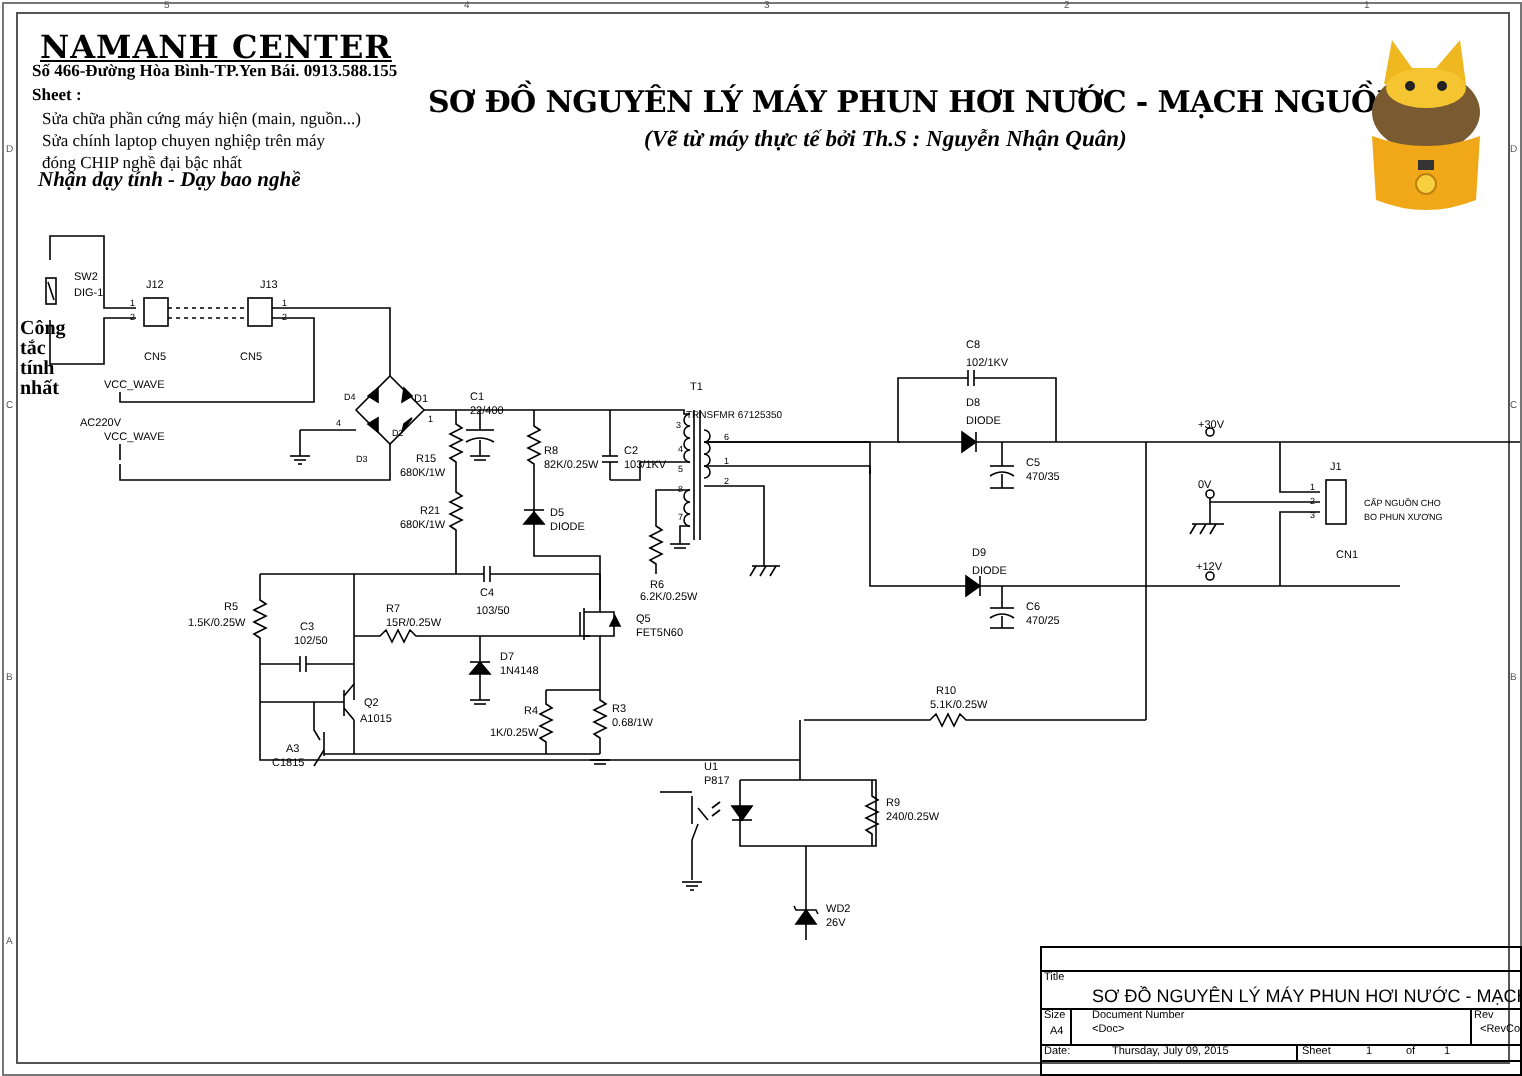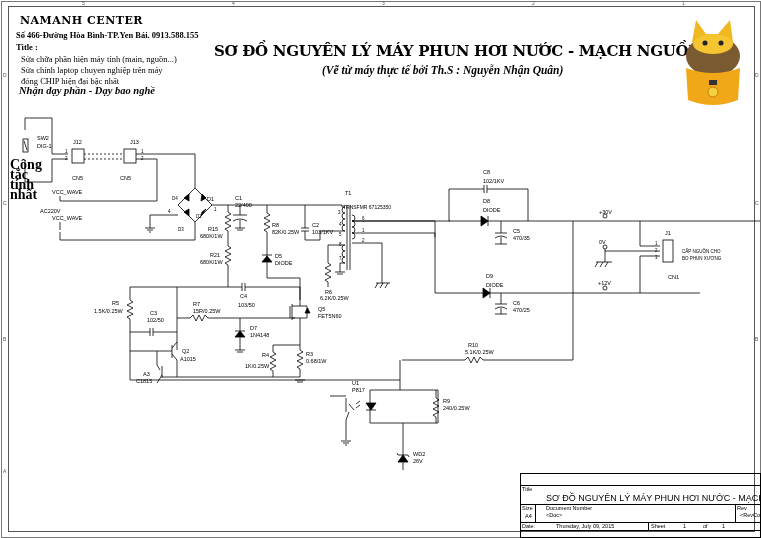--- a/index.html
+++ b/index.html
@@ -1,21 +1,21 @@
 <!DOCTYPE html>
 <html><head>
 <meta charset="utf-8">
 <style>
   html,body{margin:0;padding:0;background:#fff;}
   body{width:761px;height:538px;position:relative;overflow:hidden;font-family:"Liberation Sans",sans-serif;color:#000;}
   .abs{position:absolute;}
   .frame-outer{position:absolute;left:1px;top:1px;width:758px;height:535px;border:1px solid #777;}
   .frame-inner{position:absolute;left:8px;top:6px;width:745px;height:524px;border:1px solid #555;}
   .zone{position:absolute;font-size:5px;color:#555;}
-  .brand{left:20px;top:14px;font-family:"DejaVu Serif",serif;font-weight:bold;font-size:11px;letter-spacing:0.5px;}
+  .brand{left:20px;top:14px;font-family:"DejaVu Serif",serif;font-weight:bold;font-size:16px;letter-spacing:0.5px;text-decoration:underline;}
   .info{font-family:"Liberation Serif",serif;font-size:8.5px;line-height:11px;}
   .tag{font-family:"Liberation Serif",serif;font-style:italic;font-weight:bold;font-size:10.5px;}
   .title{left:214px;top:42px;font-family:"DejaVu Serif",serif;font-weight:bold;font-size:15px;letter-spacing:-0.3px;white-space:nowrap;}
   .subtitle{left:322px;top:64px;font-family:"Liberation Serif",serif;font-style:italic;font-weight:bold;font-size:11.5px;white-space:nowrap;}
   svg text{font-family:"Liberation Sans",sans-serif;}
   .tb{position:absolute;border:1px solid #000;box-sizing:border-box;}
   .tbl{position:absolute;font-size:5.5px;}
 </style>
 </head>
 <body>
@@ -31,25 +31,25 @@
 <div class="zone" style="left:3px;top:72px">D</div>
 <div class="zone" style="left:3px;top:200px">C</div>
 <div class="zone" style="left:3px;top:336px">B</div>
 <div class="zone" style="left:3px;top:468px">A</div>
 <div class="zone" style="left:755px;top:72px">D</div>
 <div class="zone" style="left:755px;top:200px">C</div>
 <div class="zone" style="left:755px;top:336px">B</div>
 
 <div class="abs brand">NAMANH CENTER</div>
 <div class="abs info" style="left:16px;top:30px;font-weight:bold">Số 466-Đường Hòa Bình-TP.Yen Bái. 0913.588.155</div>
-<div class="abs info" style="left:16px;top:42px;font-weight:bold">Title :</div>
-<div class="abs info" style="left:21px;top:54px">Sửa chữa phần hiện máy tính (main, nguồn...)</div>
+<div class="abs info" style="left:16px;top:42px;font-weight:bold">Sheet :</div>
+<div class="abs info" style="left:21px;top:54px">Sửa chữa phần cứng máy hiện (main, nguồn...)</div>
 <div class="abs info" style="left:21px;top:65px">Sửa chính laptop chuyen nghiệp trên máy</div>
-<div class="abs info" style="left:21px;top:76px">đóng CHIP hiện đại bậc nhất</div>
-<div class="abs tag" style="left:19px;top:85px">Nhận dạy phần - Dạy bao nghề</div>
+<div class="abs info" style="left:21px;top:76px">đóng CHIP nghề đại bậc nhất</div>
+<div class="abs tag" style="left:19px;top:85px">Nhận dạy tính - Dạy bao nghề</div>
 <div class="abs title">SƠ ĐỒ NGUYÊN LÝ MÁY PHUN HƠI NƯỚC - MẠCH NGUỒN</div>
 <div class="abs subtitle">(Vẽ từ máy thực tế bởi Th.S : Nguyễn Nhận Quân)</div>
 
 <svg class="abs" style="left:678px;top:14px" width="70" height="96" viewBox="0 0 70 96">
   <path d="M14 28 L18 6 L28 20 L40 20 L52 6 L55 28 Z" fill="#f0b820"></path>
   <ellipse cx="35" cy="42" rx="27" ry="20" fill="#7a5a30"></ellipse>
   <ellipse cx="35" cy="30" rx="20" ry="10" fill="#f4c530"></ellipse>
   <circle cx="27" cy="29" r="2.5" fill="#222"></circle>
   <circle cx="43" cy="29" r="2.5" fill="#222"></circle>
   <path d="M8 54 Q35 64 62 54 L60 86 Q35 96 10 86 Z" fill="#f0a818"></path>
@@ -365,21 +365,21 @@
   <g>
     <line x1="403" y1="423" x2="403" y2="455"></line>
     <polygon points="398,462 408,462 403,455" fill="#000"></polygon>
     <polyline points="397,453 398,455 408,455 409,457"></polyline>
     <line x1="403" y1="462" x2="403" y2="470"></line>
   </g>
   <text x="413" y="456" fill="#000" stroke="none">WD2</text>
   <text x="413" y="463" fill="#000" stroke="none">26V</text>
 </svg>
 
-<div class="abs" style="left:10px;top:160px;font-family:'Liberation Serif',serif;font-weight:bold;font-size:14px;line-height:10px">
+<div class="abs" style="left:10px;top:160px;font-family:'Liberation Serif',serif;font-weight:bold;font-size:10px;line-height:10px">
   <div>Công</div>
   <div>tắc</div>
   <div>tính</div>
   <div>nhất</div>
 </div>
 
 <div class="tb" style="left:520px;top:473px;width:241px;height:65px;border-left:1px solid #000;"></div>
 <div class="tb" style="left:520px;top:485px;width:241px;height:20px;"></div>
 <div class="tbl" style="left:522px;top:486px">Title</div>
 <div class="abs" style="left:546px;top:493px;font-size:9px;white-space:nowrap">SƠ ĐỒ NGUYÊN LÝ MÁY PHUN HƠI NƯỚC - MẠCH NGUỒN</div>

